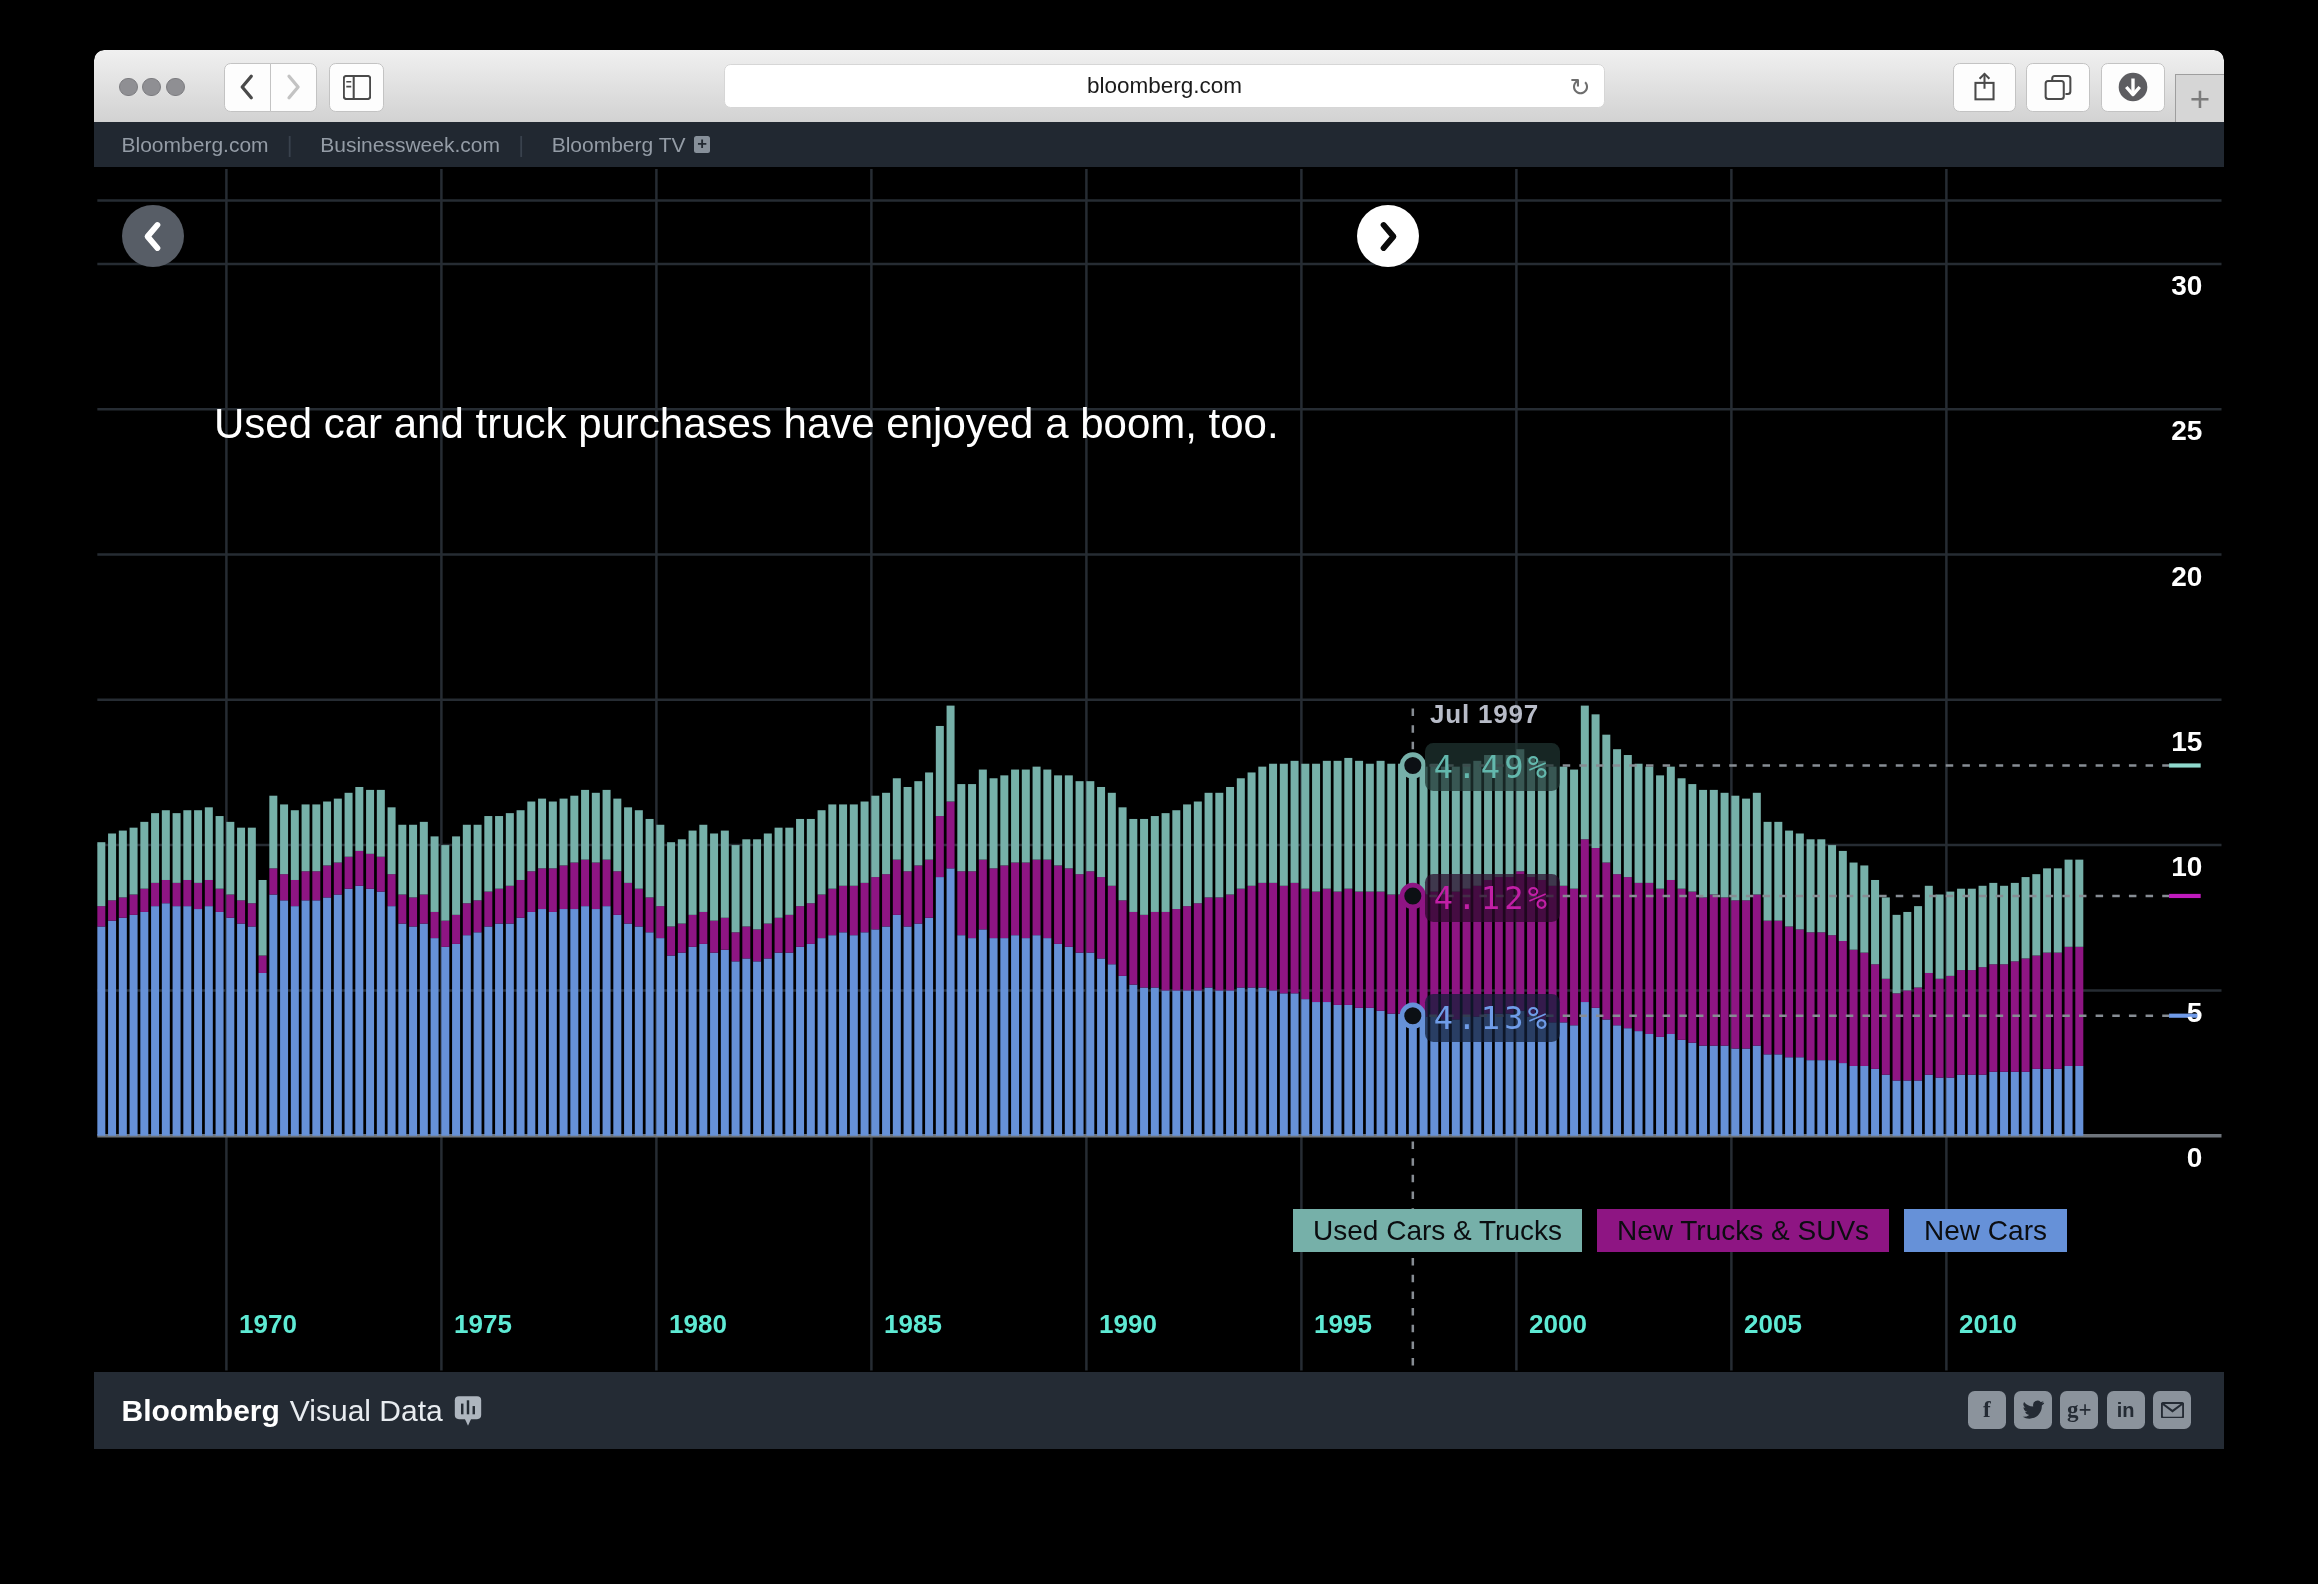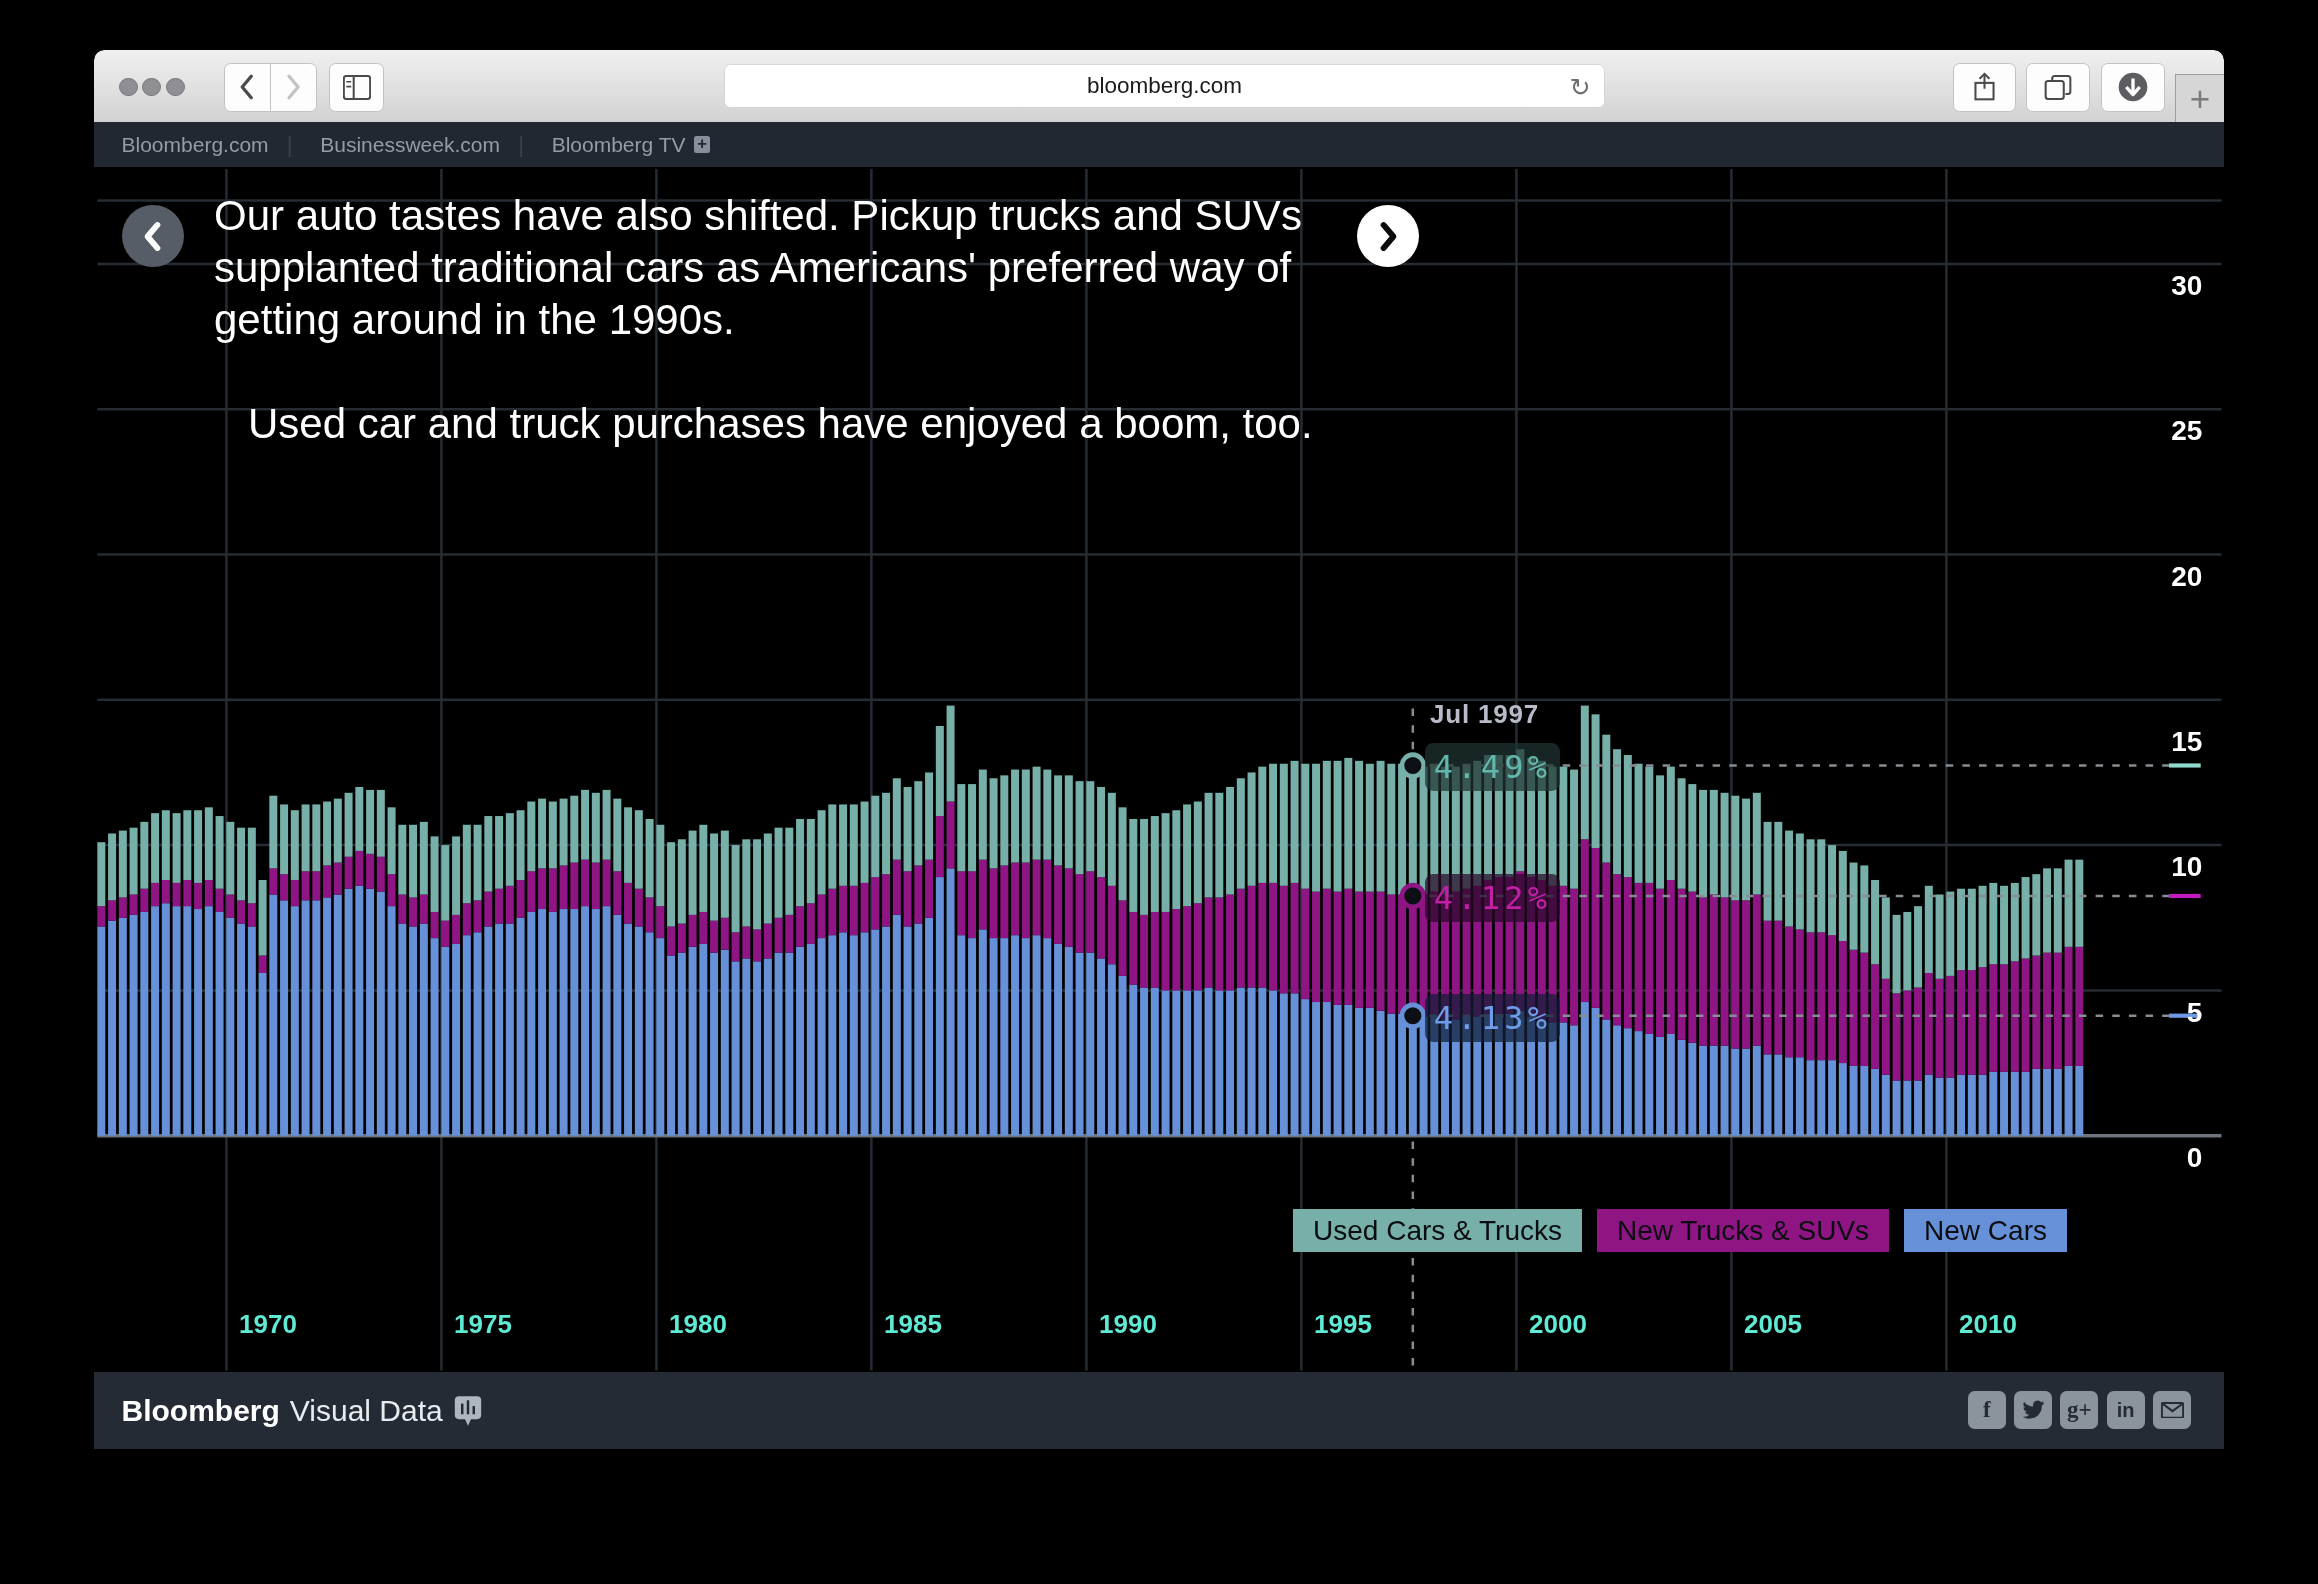--- a/index.html
+++ b/index.html
@@ -28,21 +28,21 @@
   #sitenav .navlink{margin-left:27.5px;}
   #sitenav .navsep{margin-left:18.3px;color:#39424d;font-size:22.5px;}
   #sitenav .navlink.first{margin-left:27.5px;}
   .tvplus{display:inline-block;width:16.7px;height:16.7px;background:#87909a;color:#212831;border-radius:2.5px;
           font-size:16.7px;line-height:16.7px;text-align:center;font-weight:bold;margin-left:8.3px;vertical-align:middle;}
   
   #chart-svg{position:absolute;left:0;top:117px;}
   
   .story{position:absolute;left:120px;width:1133px;color:#fff;font-size:42px;line-height:52px;font-weight:300;z-index:5;}
   #story-p1{top:140px;}
-  #story-p2{top:348px;margin-left:34px;}
+  #story-p2{top:348px;}
   .nav-arrow{position:absolute;width:62px;height:62px;border-radius:50%;z-index:6;
              display:flex;align-items:center;justify-content:center;}
   #arrow-prev{left:27.5px;top:155px;background:#575d66;}
   #arrow-next{left:1263px;top:155px;background:#fff;}
   .ylab{position:absolute;width:100px;text-align:right;font-size:28px;font-weight:bold;color:#ffffff;z-index:4;}
   .xlab{position:absolute;width:100px;text-align:center;font-size:26px;font-weight:bold;color:#5eead4;z-index:4;}
   #tip-date{position:absolute;left:1336px;top:649px;font-size:26px;font-weight:bold;color:#b8bcc8;z-index:6;letter-spacing:0.8px;}
   .tipbox{position:absolute;left:1331px;width:135px;height:48px;border-radius:8.3px;z-index:6;
           display:flex;align-items:center;justify-content:center;
           font-family:"DejaVu Sans Mono",monospace;font-weight:normal;font-size:32px;letter-spacing:4.2px;}
@@ -711,21 +711,20 @@
         <line x1="2492" y1="718.374" x2="2530" y2="718.374" stroke="#8fd9cd" stroke-width="5"></line>
         <circle cx="1583.82" cy="718.374" r="13" fill="#0c1014" stroke="#76b0a9" stroke-width="5.5"></circle>
         <line x1="1583.82" y1="875.075" x2="2492" y2="875.075" stroke="#878d94" stroke-width="3" stroke-dasharray="9 11"></line>
         <line x1="2492" y1="875.075" x2="2530" y2="875.075" stroke="#c01bbd" stroke-width="5"></line>
         <circle cx="1583.82" cy="875.075" r="13" fill="#0c1014" stroke="#8e1583" stroke-width="5.5"></circle>
         <line x1="1583.82" y1="1018.863" x2="2492" y2="1018.863" stroke="#878d94" stroke-width="3" stroke-dasharray="9 11"></line>
         <line x1="2492" y1="1018.863" x2="2530" y2="1018.863" stroke="#6f9ae8" stroke-width="5"></line>
         <circle cx="1583.82" cy="1018.863" r="13" fill="#0c1014" stroke="#6691d8" stroke-width="5.5"></circle>
       </svg>
 
-    <div class="story" id="story-p1">Our auto tastes have also shifted. Pickup trucks and SUVs supplanted traditional cars as Americans' preferred way of getting around in the 1990s.</div>
     <div class="story" id="story-p2">Used car and truck purchases have enjoyed a boom, too.</div>
 
     <div class="nav-arrow" id="arrow-prev">
       <svg width="25" height="33" viewBox="0 0 30 40">
         <polyline points="21,6 9,20 21,34" fill="none" stroke="#fff" stroke-width="7" stroke-linecap="round" stroke-linejoin="round"></polyline>
       </svg>
     </div>
     <div class="nav-arrow" id="arrow-next">
       <svg width="25" height="33" viewBox="0 0 30 40">
         <polyline points="9,6 21,20 9,34" fill="none" stroke="#0a0a0a" stroke-width="7" stroke-linecap="round" stroke-linejoin="round"></polyline>

